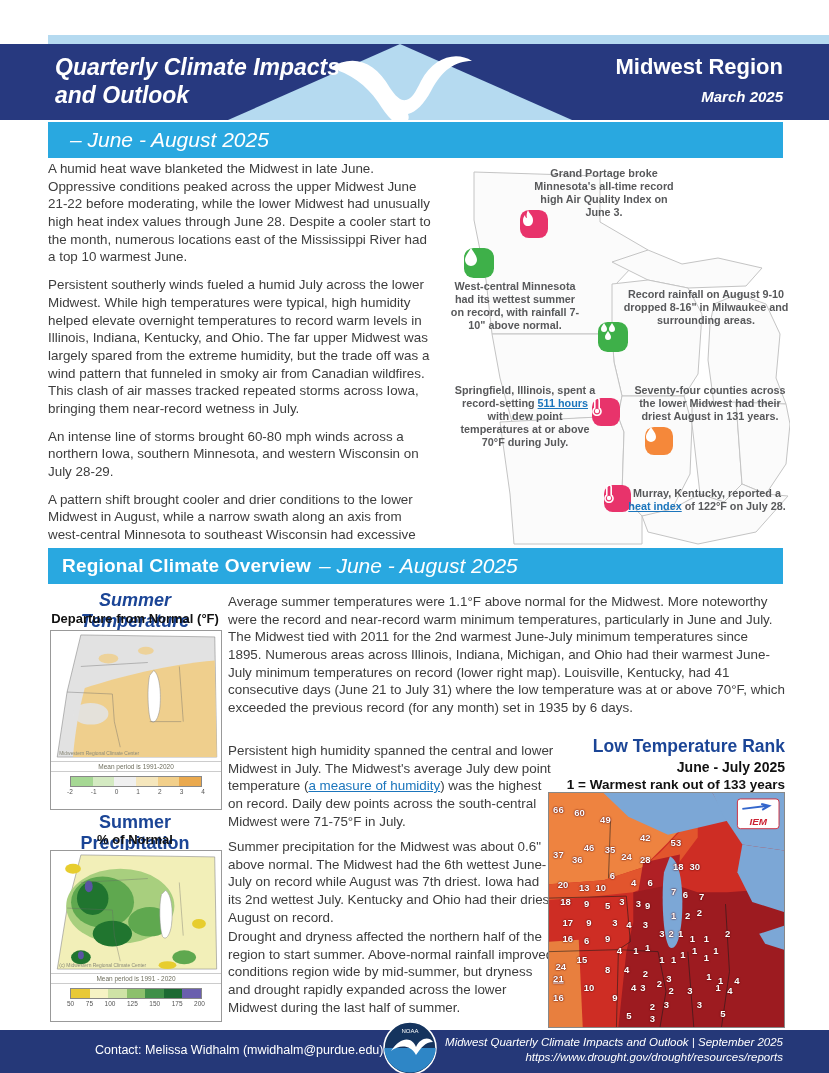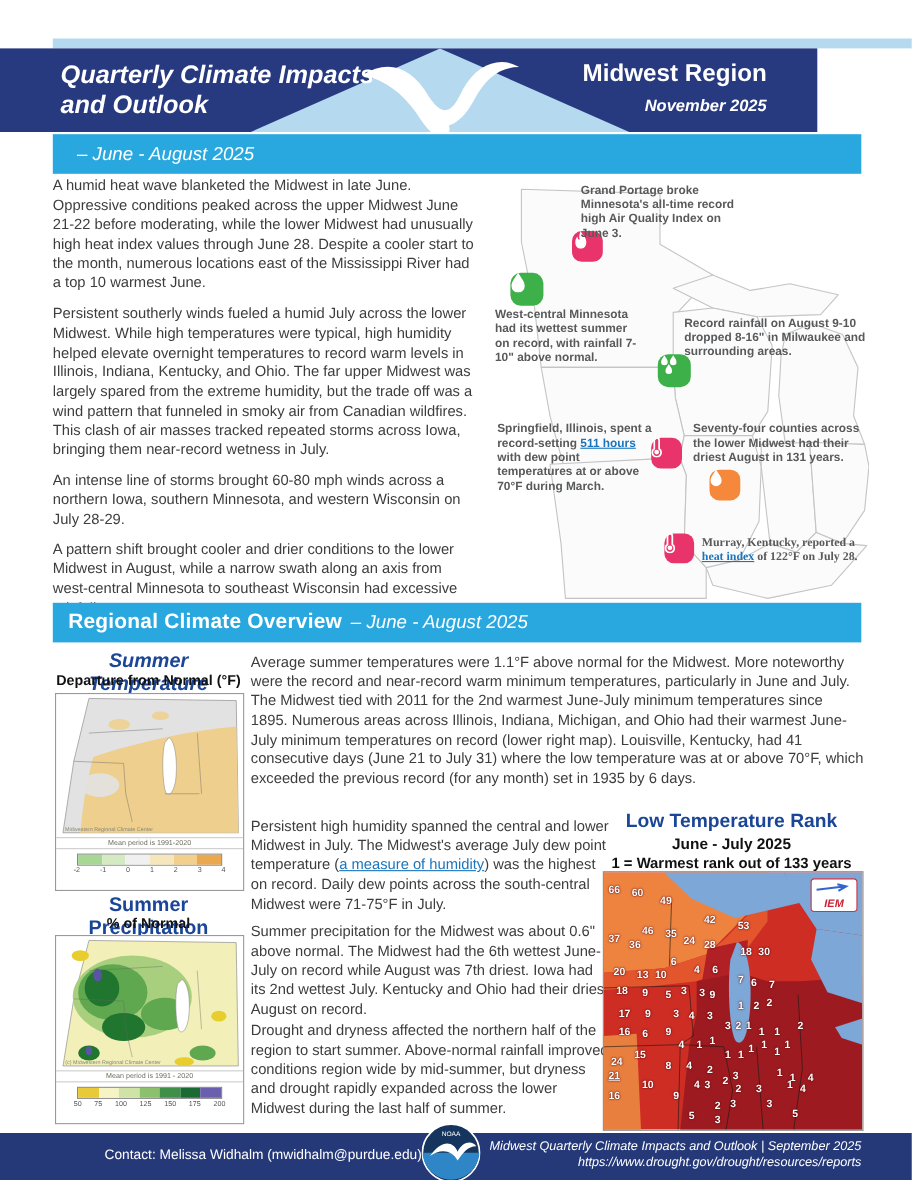--- a/index.html
+++ b/index.html
@@ -1,39 +1,39 @@
 <!DOCTYPE html>
 <html><head>
 <meta charset="utf-8">
 <style>
   html,body{margin:0;padding:0;background:#fff;}
   .page{position:relative;width:829px;height:1073px;background:#fff;overflow:hidden;
         font-family:"Liberation Sans",sans-serif;color:#3d3d3d;}
   
   .topstrip{position:absolute;left:48px;top:35px;width:781px;height:9px;background:#b5daf0;}
-  .header{position:absolute;left:0;top:44px;width:743px;height:76px;background:#27397f;}
+  .header{position:absolute;left:0;top:44px;width:829px;height:76px;background:#27397f;}
   .header svg{position:absolute;left:0;top:0;}
   .hdr-left{position:absolute;left:55px;top:9px;color:#fff;font-size:23px;font-weight:bold;
             font-style:italic;line-height:28px;z-index:3;}
   .hdr-right{position:absolute;right:46px;top:10px;color:#fff;text-align:right;z-index:3;}
   .hdr-region{font-size:22px;font-weight:bold;}
   .hdr-date{font-size:15px;font-style:italic;font-weight:bold;margin-top:8px;}
   
   .banner{position:absolute;left:48px;width:735px;height:36px;background:#29a8e0;color:#fff;
           display:flex;align-items:center;padding-left:14px;box-sizing:border-box;}
   .banner .t1{font-weight:bold;font-size:19px;letter-spacing:.2px;}
-  .banner .t2{font-style:italic;font-size:17px;margin-left:8px;}
+  .banner .t2{font-style:italic;font-size:21px;margin-left:8px;}
   
   .textcol{position:absolute;left:48px;top:160px;width:388px;}
   .para{font-size:13.4px;line-height:1.32;color:#3d3d3d;margin:0 0 10px 0;}
   a.inline-link,.inline-link{color:#1b75bc;text-decoration:underline;cursor:pointer;}
   
   .sigmap{position:absolute;left:450px;top:162px;width:340px;height:385px;}
   .sigmap svg{position:absolute;left:0;top:0;}
-  .ann{position:absolute;font-size:10.8px;font-weight:bold;color:#58595b;line-height:1.2;}
+  .ann{position:absolute;font-size:10.8px;font-weight:bold;color:#58595b;text-align:center;line-height:1.2;}
   .badge{position:absolute;border-radius:32%;display:flex;align-items:center;justify-content:center;}
   .badge svg{display:block;}
   .badge.pink{background:#e8336b;}
   .badge.green{background:#3eb049;}
   .badge.orange{background:#f5883a;}
   
   .figtitle{position:absolute;color:#1b4596;font-weight:bold;font-size:18px;text-align:center;width:182px;left:44px;}
   .figsub{position:absolute;color:#111;font-weight:bold;font-size:13px;text-align:center;width:182px;left:44px;}
   .figbox{position:absolute;left:50px;width:172px;border:1px solid #999;background:#fff;
           box-sizing:border-box;display:flex;flex-direction:column;}
@@ -43,21 +43,21 @@
   .scale{display:flex;width:130px;margin:4px auto 0 auto;height:9px;border:1px solid #888;}
   .scale div{flex:1;}
   .scale-labels{display:flex;width:138px;margin:1px auto 4px auto;justify-content:space-between;
                 font-size:6.5px;color:#555;}
   
   .ov-p1{position:absolute;left:228px;top:593px;width:557px;}
   .ov-p2{position:absolute;left:228px;top:742px;width:326px;}
   .ov-p3{position:absolute;left:228px;top:838px;width:326px;}
   .ov-p4{position:absolute;left:228px;top:928px;width:326px;}
   
-  .rank-head{position:absolute;left:545px;top:736px;width:240px;text-align:center;}
+  .rank-head{position:absolute;left:545px;top:736px;width:240px;text-align:right;}
   .rank-title{color:#1b4596;font-weight:bold;font-size:17.5px;}
   .rank-sub{color:#111;font-weight:bold;font-size:14px;margin-top:2px;}
   .rank-legend{color:#111;font-weight:bold;font-size:13.5px;margin-top:2px;}
   .rankmap{position:absolute;left:548px;top:792px;width:237px;height:236px;border:1px solid #888;
            box-sizing:border-box;overflow:hidden;}
   .rankmap svg{position:absolute;left:0;top:0;}
   .rank-num{position:absolute;transform:translate(-50%,-50%);font-size:9.5px;font-weight:bold;
             color:#fff;text-shadow:0 0 2px rgba(90,0,0,.95),0 0 1px rgba(90,0,0,.9);z-index:2;}
   
   .footer{position:absolute;left:0;top:1030px;width:829px;height:43px;background:#253878;}
@@ -77,21 +77,21 @@
       <polygon points="400,0 228,76 572,76" fill="#b5daf0"></polygon>
       <path d="M330,24 C352,10 374,16 390,44 C396,53 401,57 406,56 C412,55 416,47 421,37 C434,13 456,7 472,17 C455,17 442,26 431,47 C424,60 416,68 408,70 C411,77 404,83 396,79 C389,75 384,67 378,58 C366,41 350,29 330,24 Z" fill="#ffffff"></path>
       <path d="M402,72 L384,83 L402,78 Z" fill="#ffffff"></path>
     </svg>
     <div class="hdr-left">
       <div>Quarterly Climate Impacts</div>
       <div>and Outlook</div>
     </div>
     <div class="hdr-right">
       <div class="hdr-region">Midwest Region</div>
-      <div class="hdr-date">November 2025</div>
+      <div class="hdr-date">March 2025</div>
     </div>
   </div>
 
   <div class="banner" style="top:122px;">
     <span class="t2">– June - August 2025</span>
   </div>
 
   <div class="textcol">
     <p class="para">A humid heat wave blanketed the Midwest in late June. Oppressive conditions peaked across the upper Midwest June 21-22 before moderating, while the lower Midwest had unusually high heat index values through June 28. Despite a cooler start to the month, numerous locations east of the Mississippi River had a top 10 warmest June.</p>
     <p class="para">Persistent southerly winds fueled a humid July across the lower Midwest. While high temperatures were typical, high humidity helped elevate overnight temperatures to record warm levels in Illinois, Indiana, Kentucky, and Ohio. The far upper Midwest was largely spared from the extreme humidity, but the trade off was a wind pattern that funneled in smoky air from Canadian wildfires. This clash of air masses tracked repeated storms across Iowa, bringing them near-record wetness in July.</p>
@@ -147,24 +147,24 @@
       <svg width="10" height="18" viewBox="0 0 10 18">
           <path d="M5,0 A2.2,2.2 0 0 1 7.2,2.2 L7.2,10 A4,4 0 1 1 2.8,10 L2.8,2.2 A2.2,2.2 0 0 1 5,0 Z" fill="none" stroke="#fff" stroke-width="1.6"></path>
           <circle cx="5" cy="13" r="2.2" fill="#fff"></circle>
         </svg>
     </div>
 
     <div class="ann" style="left:78px;top:5px;width:152px;">Grand Portage broke Minnesota's all-time record high Air Quality Index on June 3.</div>
     <div class="ann" style="left:0px;top:118px;width:130px;">West-central Minnesota had its wettest summer on record, with rainfall 7-10" above normal.</div>
     <div class="ann" style="left:172px;top:126px;width:168px;">Record rainfall on August 9-10 dropped 8-16" in Milwaukee and surrounding areas.</div>
     <div class="ann" style="left:2px;top:222px;width:146px;">
-      <span>Springfield, Illinois, spent a record-setting </span><a class="inline-link">511 hours</a><span> with dew point temperatures at or above 70°F during March.</span>
+      <span>Springfield, Illinois, spent a record-setting </span><a class="inline-link">511 hours</a><span> with dew point temperatures at or above 70°F during July.</span>
     </div>
     <div class="ann" style="left:180px;top:222px;width:160px;">Seventy-four counties across the lower Midwest had their driest August in 131 years.</div>
-    <div class="ann" style="left:188px;top:325px;width:158px;font-family:Liberation Serif, serif;">
+    <div class="ann" style="left:178px;top:325px;width:158px;">
       <span>Murray, Kentucky, reported a </span><a class="inline-link">heat index</a><span> of 122°F on July 28.</span>
     </div>
   </div>
 
   <div class="banner" style="top:548px;">
     <span class="t1">Regional Climate Overview</span>
     <span class="t2">– June - August 2025</span>
   </div>
 
   <div class="figtitle" style="top:590px;font-style:italic;">Summer Temperature</div>

